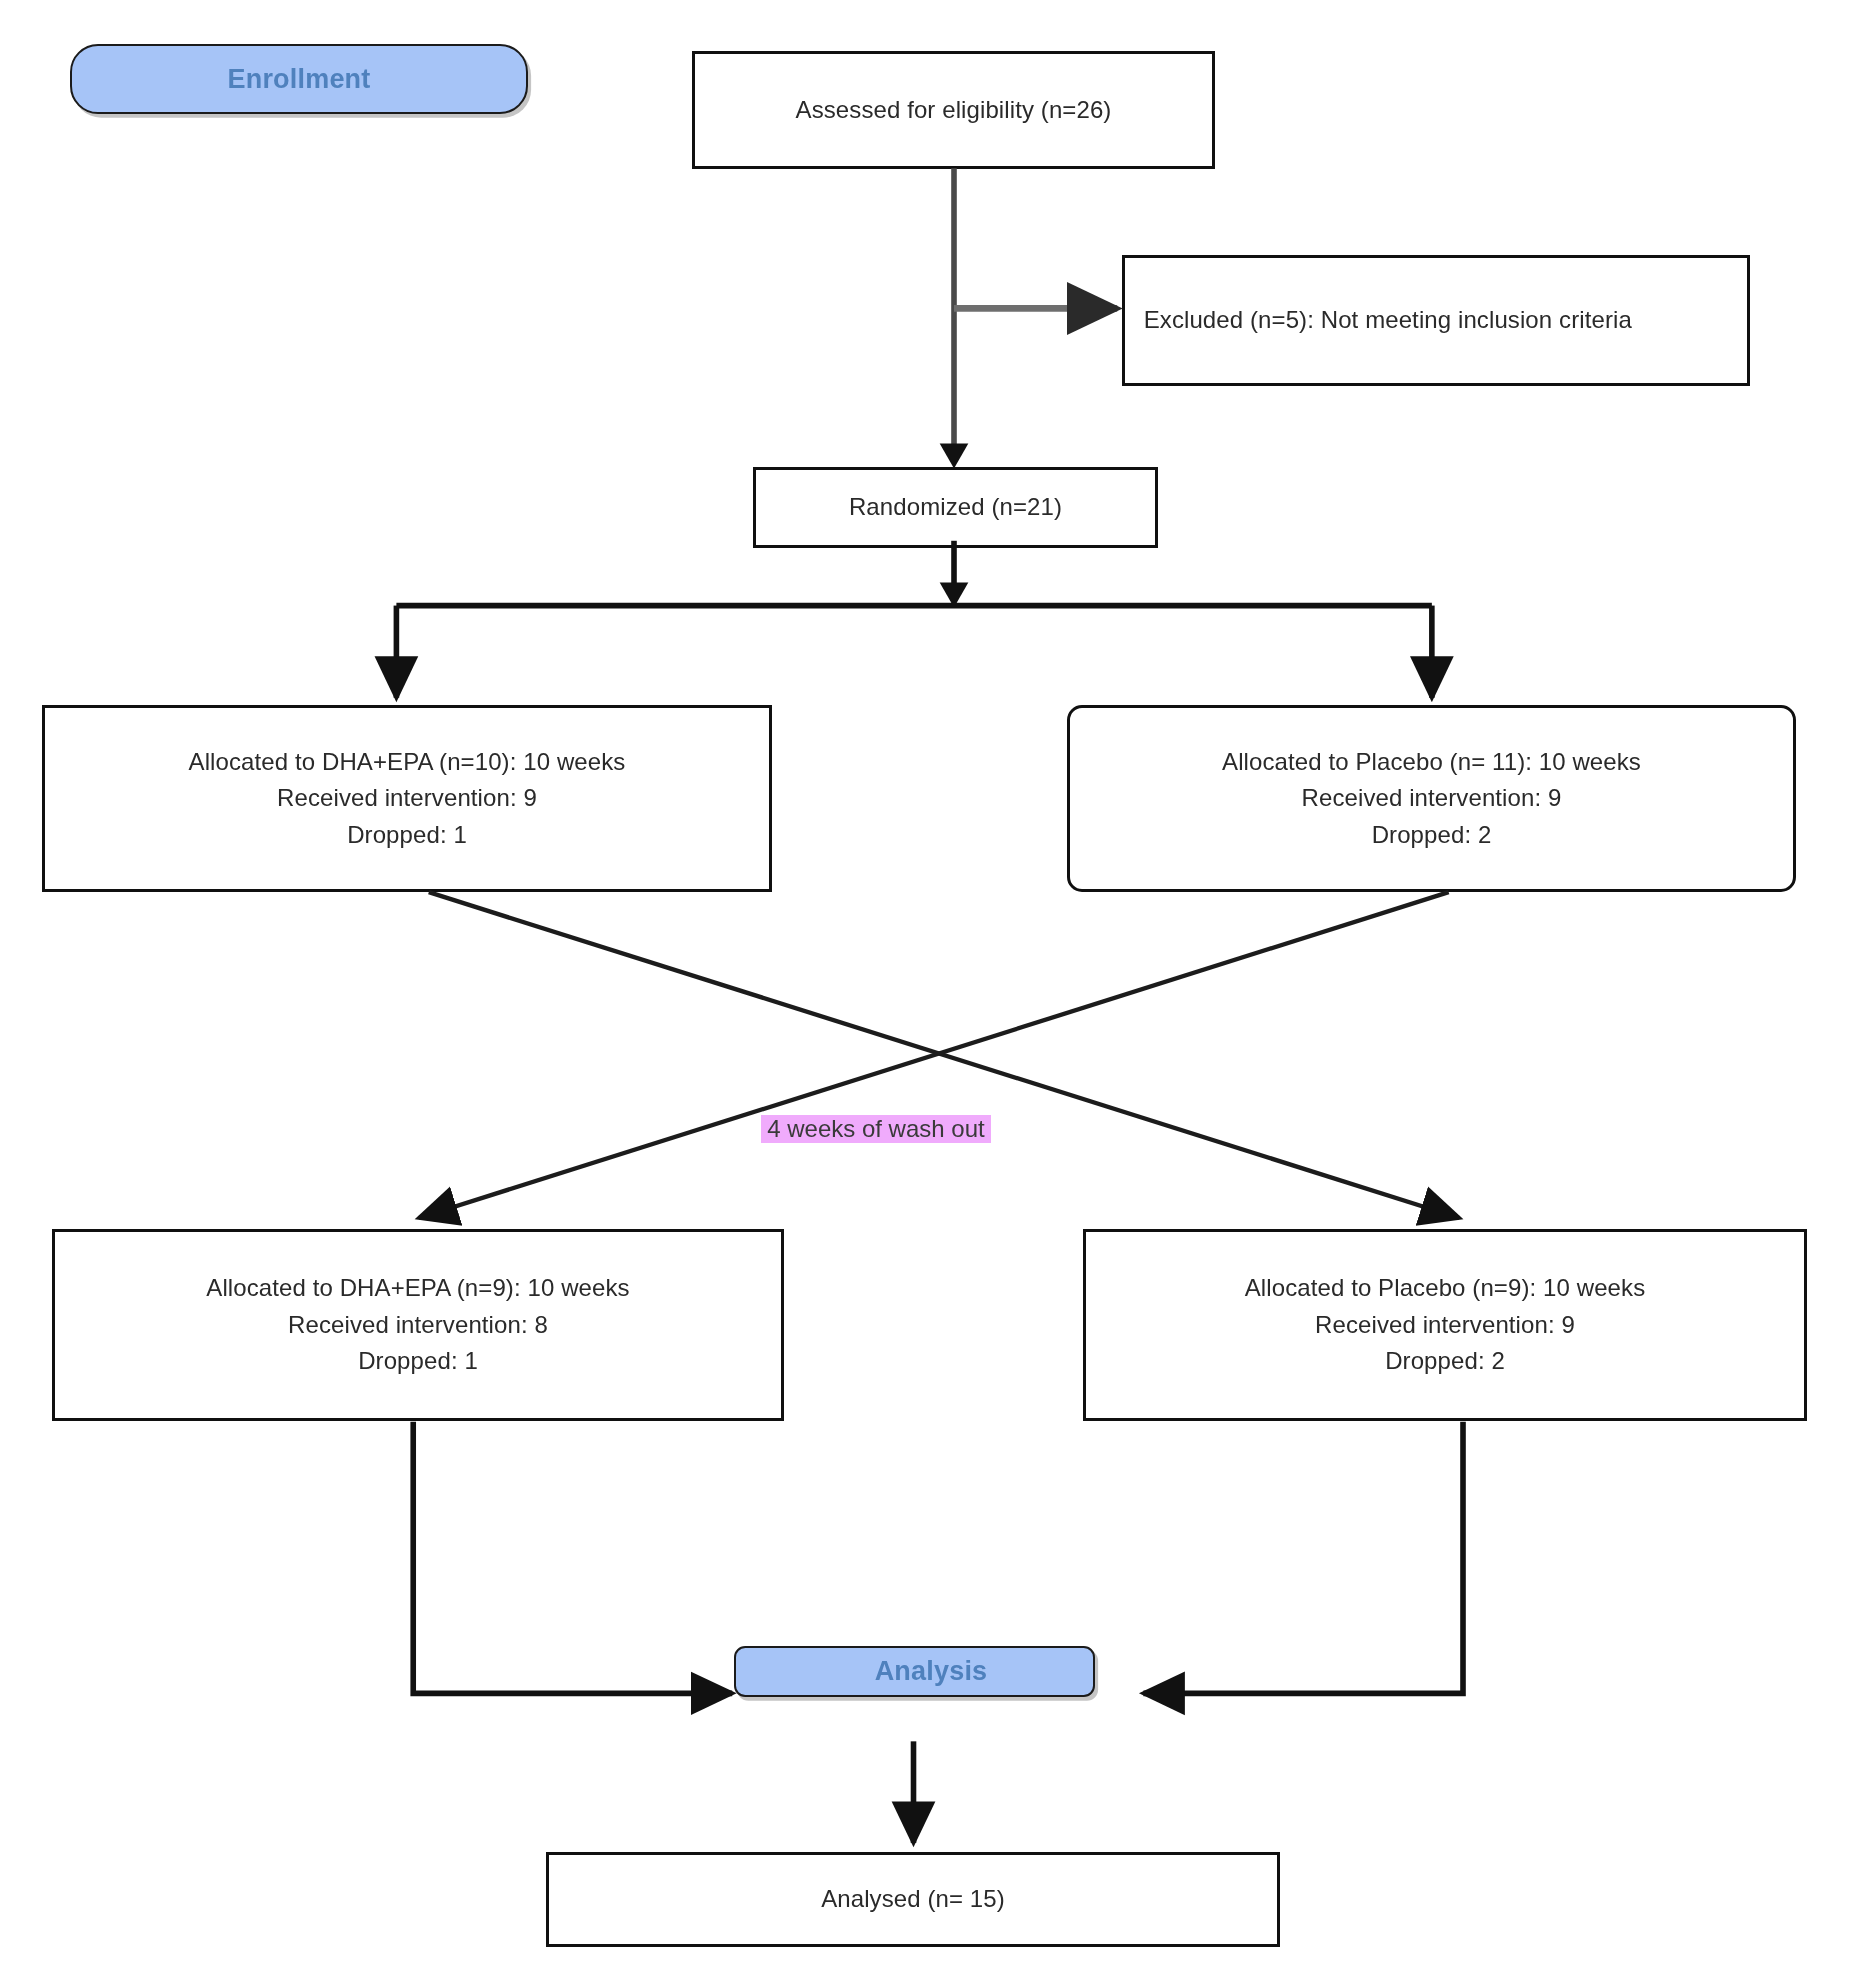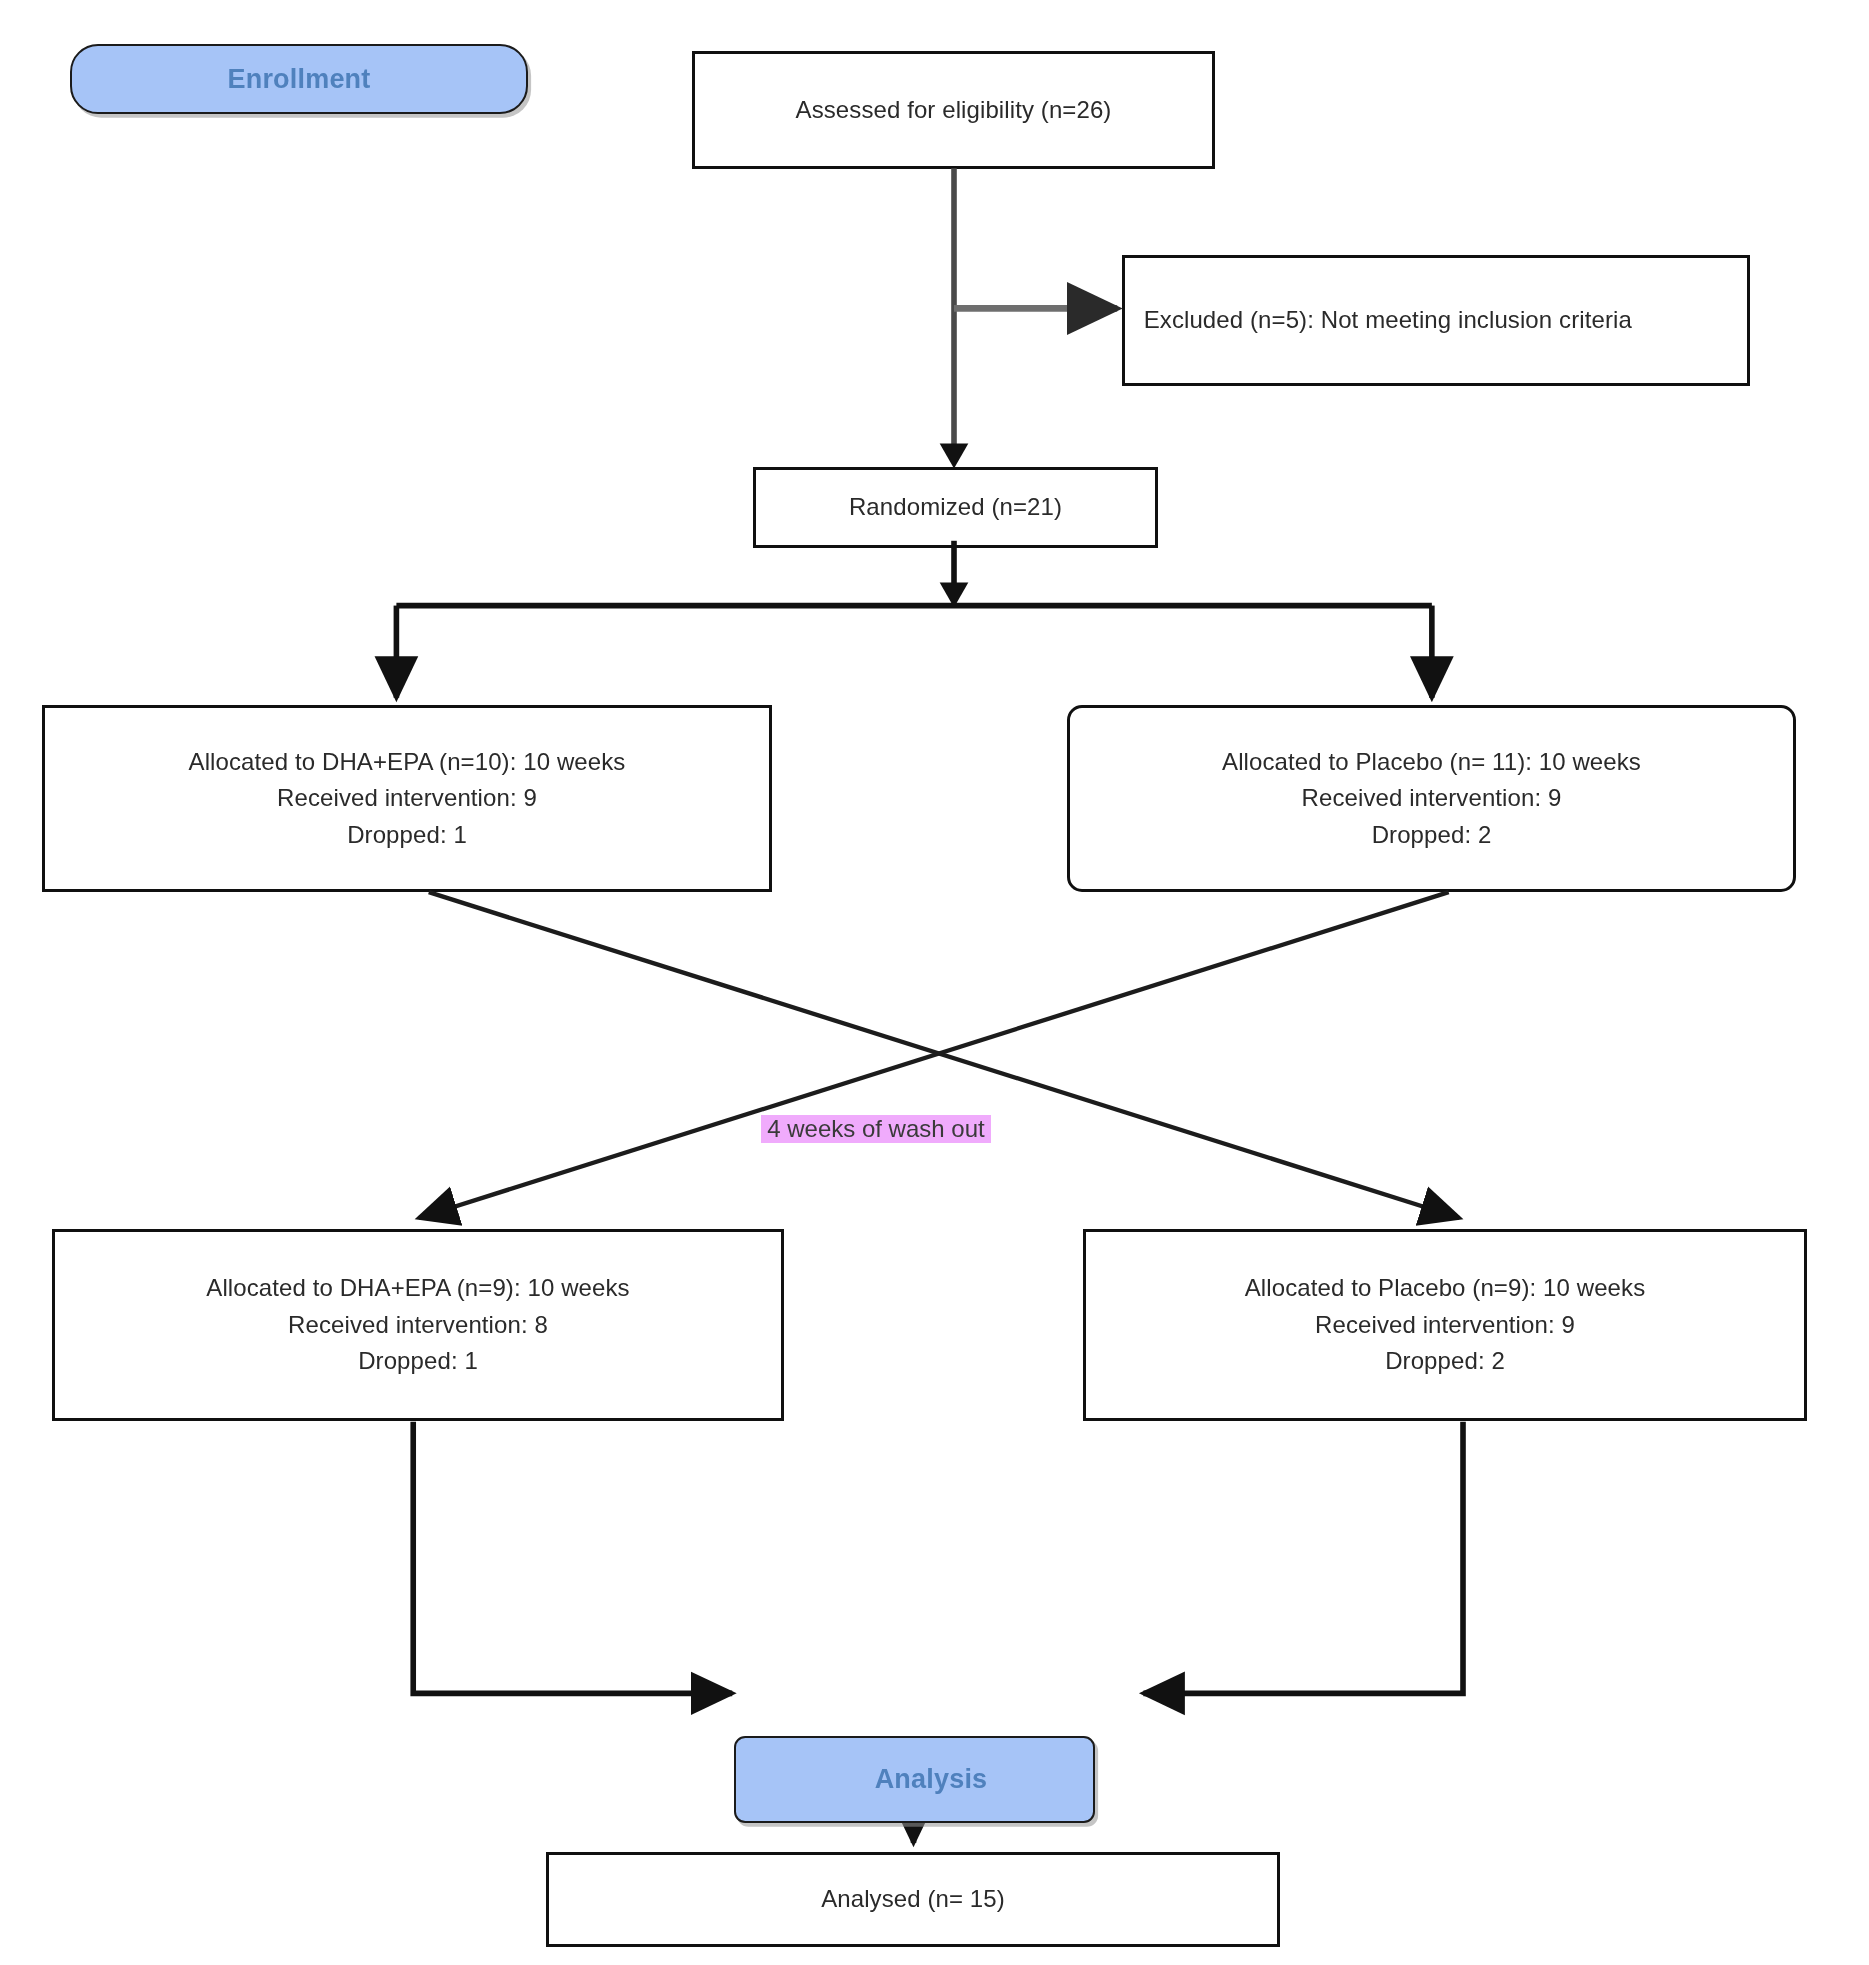--- a/index.html
+++ b/index.html
@@ -125,21 +125,21 @@
     <polyline points="2348,2282 2348,2718 1835,2718" fill="none" stroke="#111111" stroke-width="9" marker-end="url(#arrowBlack)"></polyline>
 
     <line x1="1466" y1="2795" x2="1466" y2="2958" stroke="#111111" stroke-width="9" marker-end="url(#arrowBlack)"></line>
   </svg>
 
   <div class="phase" style="left:70px; top:44px; width:458px; height:70px;border-radius:28px;">
     <span>Enrollment</span>
   </div>
 
 
-  <div class="phase" style="left:734px; top:1736px; width:361px; height:87px;padding-left:33px;">
+  <div class="phase" style="left:734px; top:1646px; width:361px; height:51px;padding-left:33px;">
     <span>Analysis</span>
   </div>
 
   <div class="box" style="left:692px; top:51px; width:523px; height:118px;">
     <span class="line">Assessed for eligibility (n=26)</span>
   </div>
 
   <div class="box left-align" style="left:1122px; top:255px; width:628px; height:131px; font-size:24px;">
     <span class="line">Excluded (n=5): Not meeting inclusion criteria</span>
   </div>

